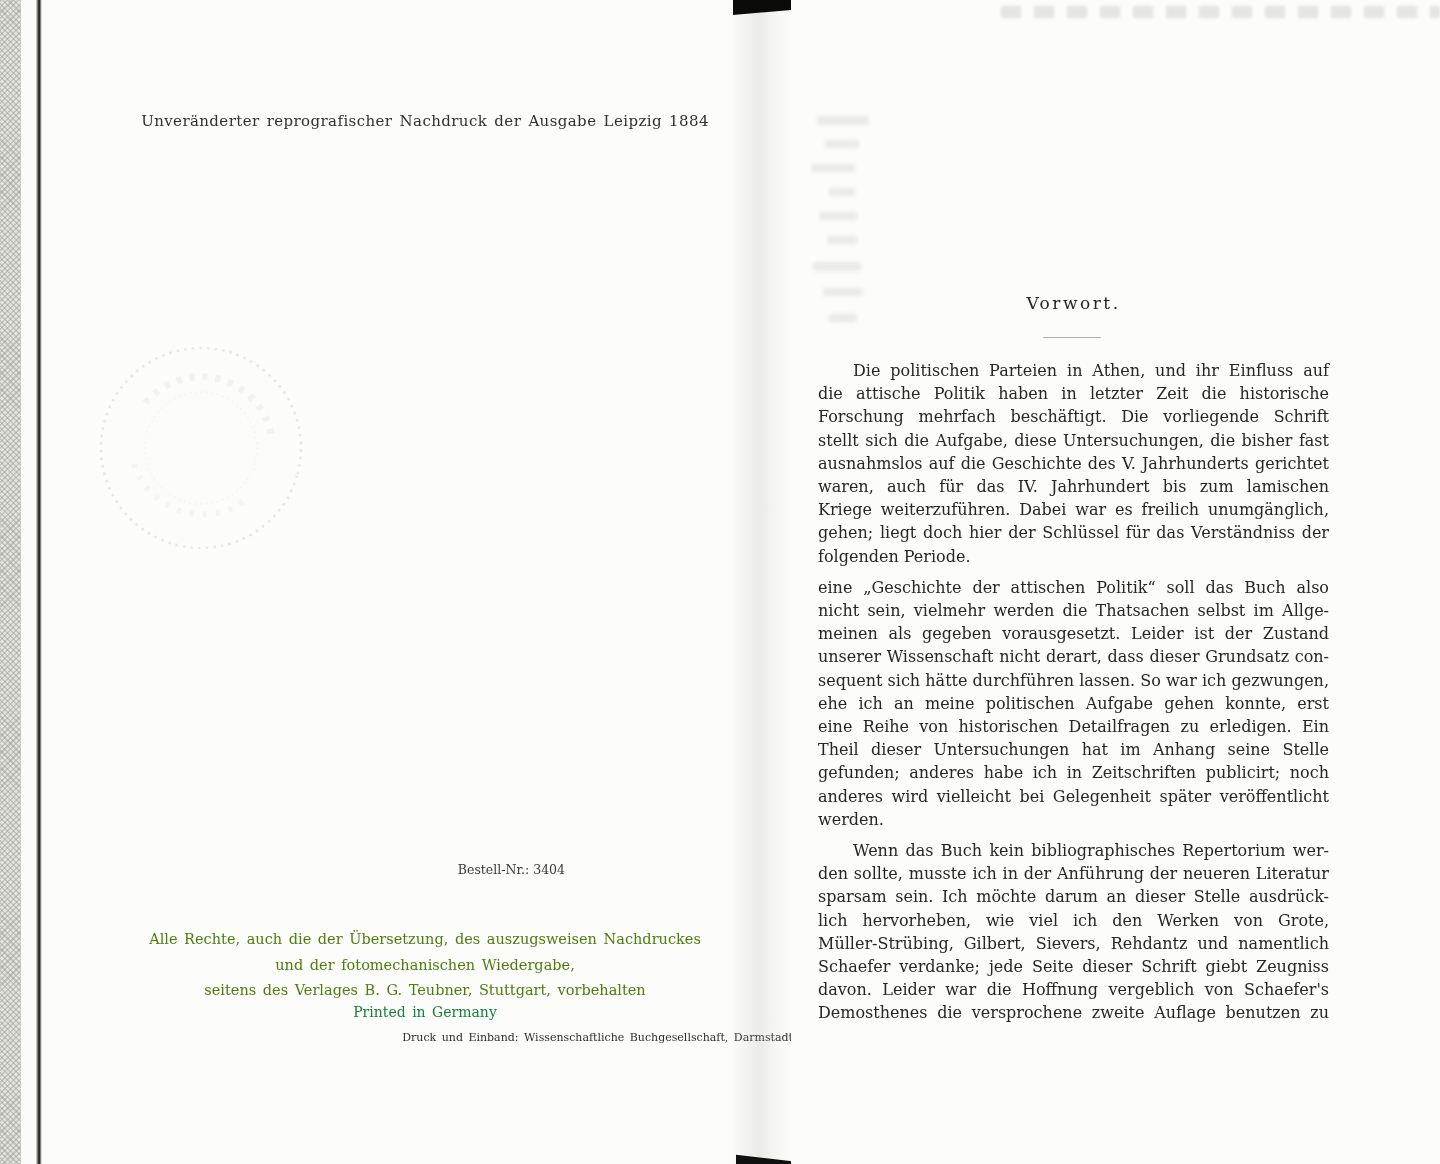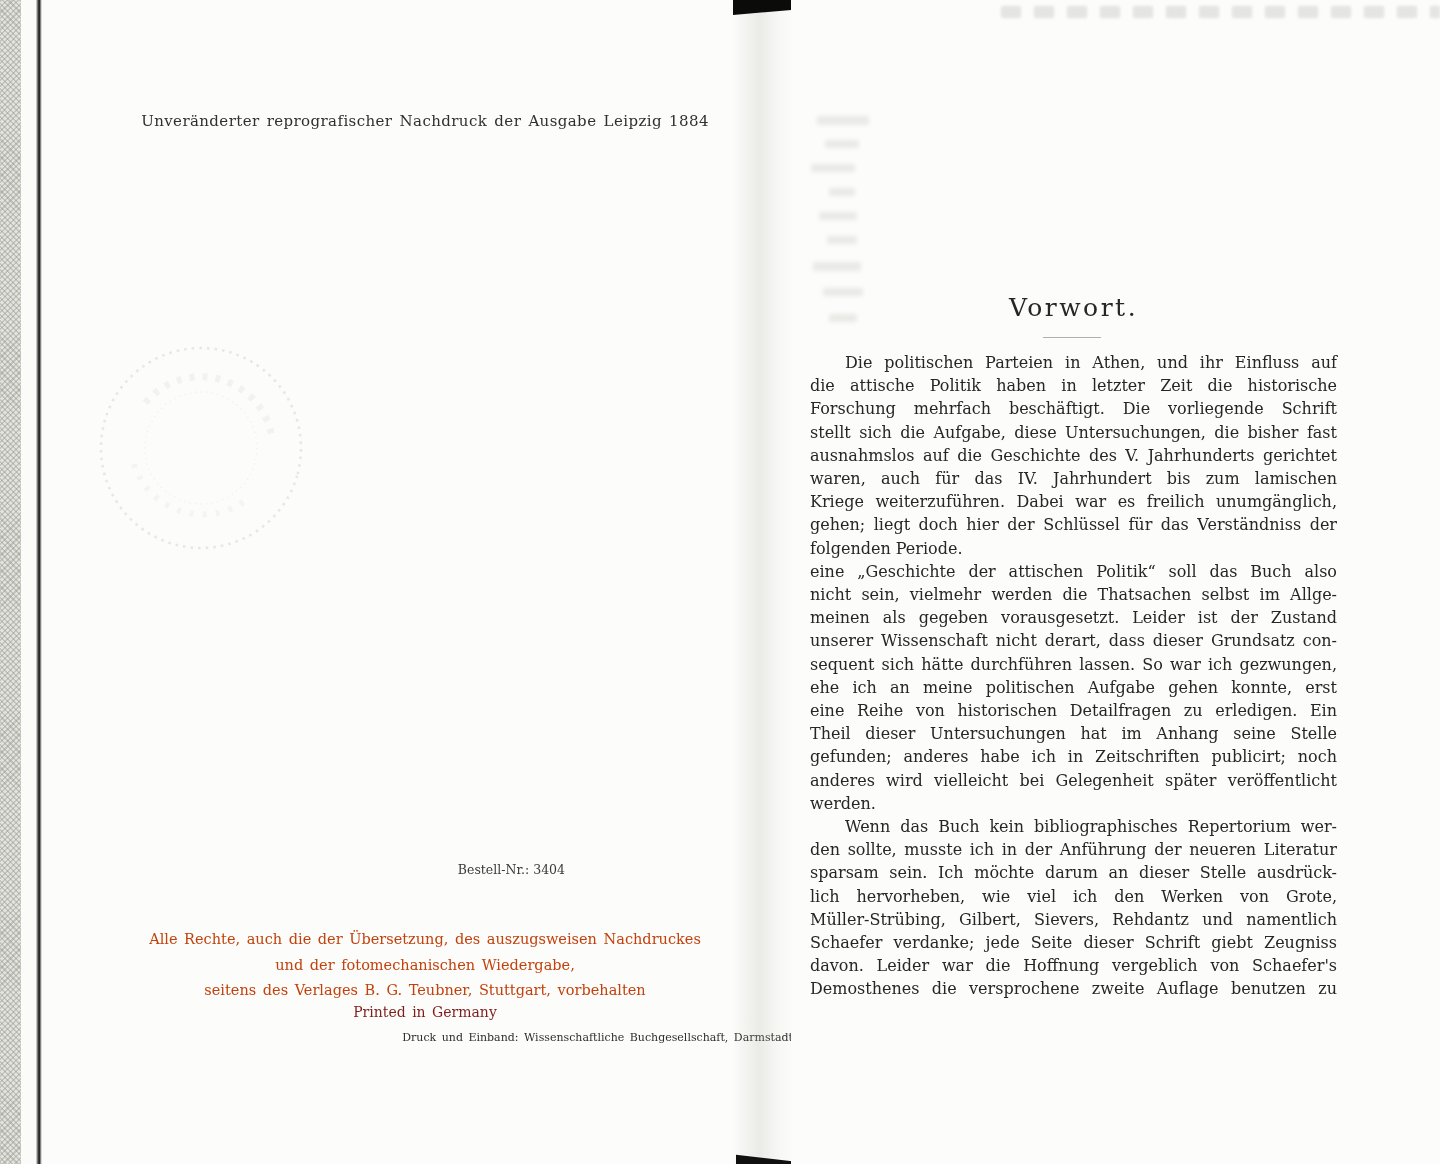--- a/index.html
+++ b/index.html
@@ -50,52 +50,52 @@
     position:absolute;left:25px;top:112px;width:716px;
     text-align:center;font-size:15px;letter-spacing:.4px;word-spacing:2px;color:#30302c;
   }
   .stamp-wrap{position:absolute;left:53px;top:342px;width:212px;height:212px;transform:rotate(16deg);opacity:.8;}
   .order-number{
     position:absolute;left:203px;top:862px;width:320px;
     text-align:right;font-size:12.5px;color:#3a3a36;
   }
   .rights-notice{
     position:absolute;left:15px;top:927px;width:736px;
-    text-align:center;font-size:14.5px;line-height:25.5px;word-spacing:2px;color:#c2410c;
+    text-align:center;font-size:14.5px;line-height:25.5px;word-spacing:2px;color:#4d7c0f;
   }
   .printed-in{
     position:absolute;left:15px;top:1004px;width:736px;
-    text-align:center;font-size:14px;word-spacing:2px;color:#7f1d1d;
+    text-align:center;font-size:14px;word-spacing:2px;color:#15803d;
   }
   .printer-credit{
     position:absolute;left:15px;top:1031px;width:736px;
     text-align:right;font-size:11px;word-spacing:2px;color:#2e2e2a;
   }
   
   .right-page{position:absolute;left:791px;top:0;width:649px;height:1164px;background:#fcfcfa;}
   .show-through{position:absolute;filter:blur(2.2px);opacity:.5;}
   .st-blob{position:absolute;background:rgba(125,125,118,.30);border-radius:2px;}
   .top-right-band{
     position:absolute;left:210px;top:6px;width:439px;height:12px;
     background:repeating-linear-gradient(90deg,rgba(110,110,104,.30) 0 20px,rgba(110,110,104,0) 20px 33px);
     filter:blur(1.8px);opacity:.55;
   }
   .preface-title{
     position:absolute;left:19px;top:293px;width:527px;
-    text-align:center;font-size:25px;letter-spacing:2.5px;color:#262622;
+    text-align:center;font-size:17px;letter-spacing:2.5px;color:#262622;
   }
   .title-rule{
     position:absolute;left:252px;top:337px;width:58px;height:0;
     border-top:1.5px solid #9c9c96;opacity:.8;
   }
   .preface-body{
     position:absolute;left:19px;top:351px;width:527px;
     font-size:16px;line-height:23.2px;color:#262622;
   }
-  .para{margin:0;}
+  .para{margin:8px;}
   .tline{text-align:justify;text-align-last:justify;}
   .tline.lastline{text-align-last:left;}
   .tline.indent{text-indent:35px;}
 </style>
 </head>
 <body>
 
 <div id="scan">
 
   <div class="fabric-strip"></div>

